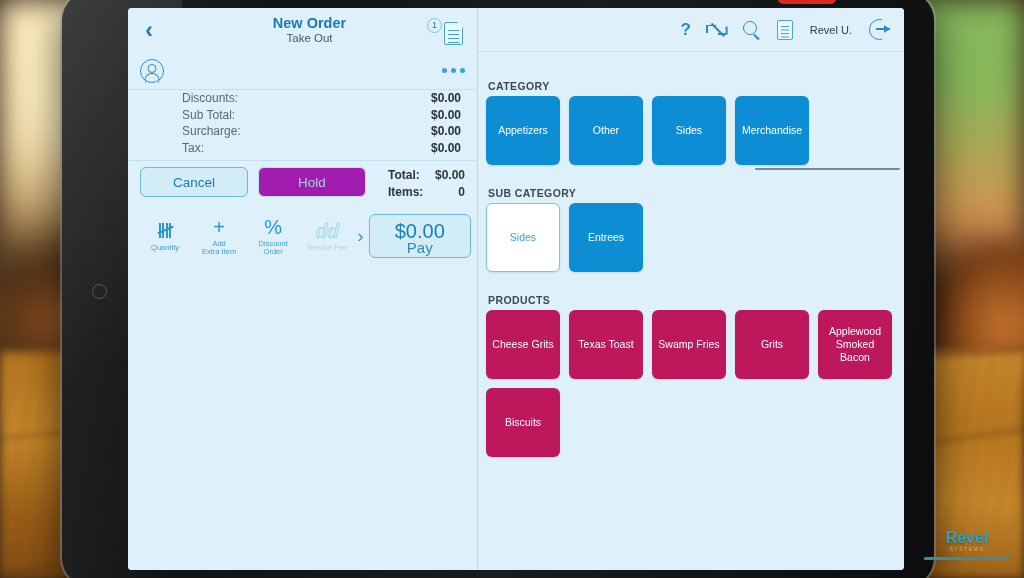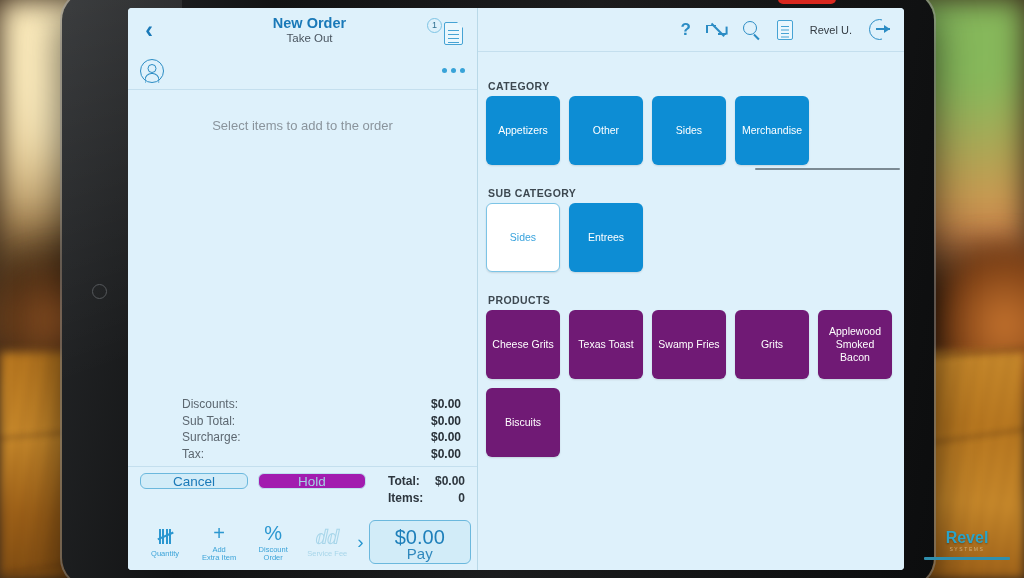--- a/index.html
+++ b/index.html
@@ -187,21 +187,21 @@
   }
   .total-row .val { color: #283038; font-weight: bold; }
 
   .actions-row {
     display: flex; gap: 10px;
     padding: 6px 12px 8px 12px;
     align-items: flex-start;
     border-top: 1px solid #c4dfee;
   }
   .btn-outline {
-    flex: 0 0 108px; height: 16px;
+    flex: 0 0 108px; height: 30px;
     border: 1.3px solid #6bb8dd; border-radius: 6px;
     background: #d2ecf8;
     color: #1a79b8; font-size: 13.5px;
     display: flex; align-items: center; justify-content: center;
     cursor: pointer;
   }
   .btn-outline.disabled {
     border-color: #bfe0ef; background: #a21caf; color: #a6cfe4; cursor: default;
   }
   .grand-totals { flex: 1; padding-left: 12px; }
@@ -330,21 +330,21 @@
     font-size: 10.5px; line-height: 13px;
     color: #ffffff;
     cursor: pointer;
     box-shadow: 0 1px 2px rgba(0,0,0,0.12);
   }
   .tile.cat { background: #0d8dd4; }
   .tile.sub { background: #0d8dd4; }
   .tile.sub.selected {
     background: #ffffff; color: #39a3dd; border: 1.4px solid #7cc4e6;
   }
-  .tile.prod { background: #701a75; }
+  .tile.prod { background: #be185d; }
   .scrollbar {
     position: absolute; right: 4px; bottom: -5px;
     width: 145px; height: 2px; border-radius: 2px;
     background: #7b8a93;
   }
 
   
   #watermark {
     position: absolute; right: 14px; bottom: 18px;
     text-align: center;
@@ -402,23 +402,20 @@
 
       <div class="customer-row">
         <div class="avatar-icon"></div>
         <div class="more-dots">
           <span></span>
           <span></span>
           <span></span>
         </div>
       </div>
 
-      <div class="order-body">
-        <div class="empty-msg">Select items to add to the order</div>
-      </div>
 
       <div class="totals-block">
         <div class="total-row">
           <span>Discounts:</span>
           <span class="val">$0.00</span>
         </div>
         <div class="total-row">
           <span>Sub Total:</span>
           <span class="val">$0.00</span>
         </div>

